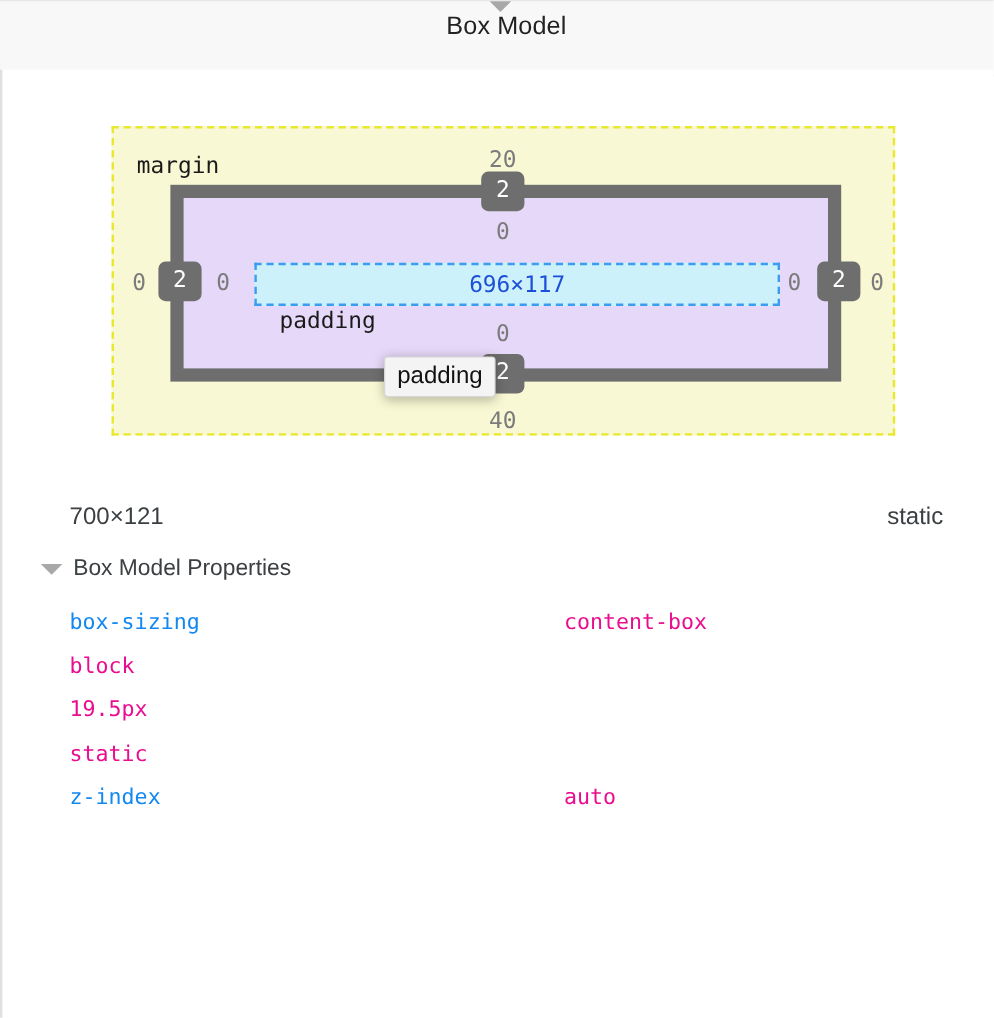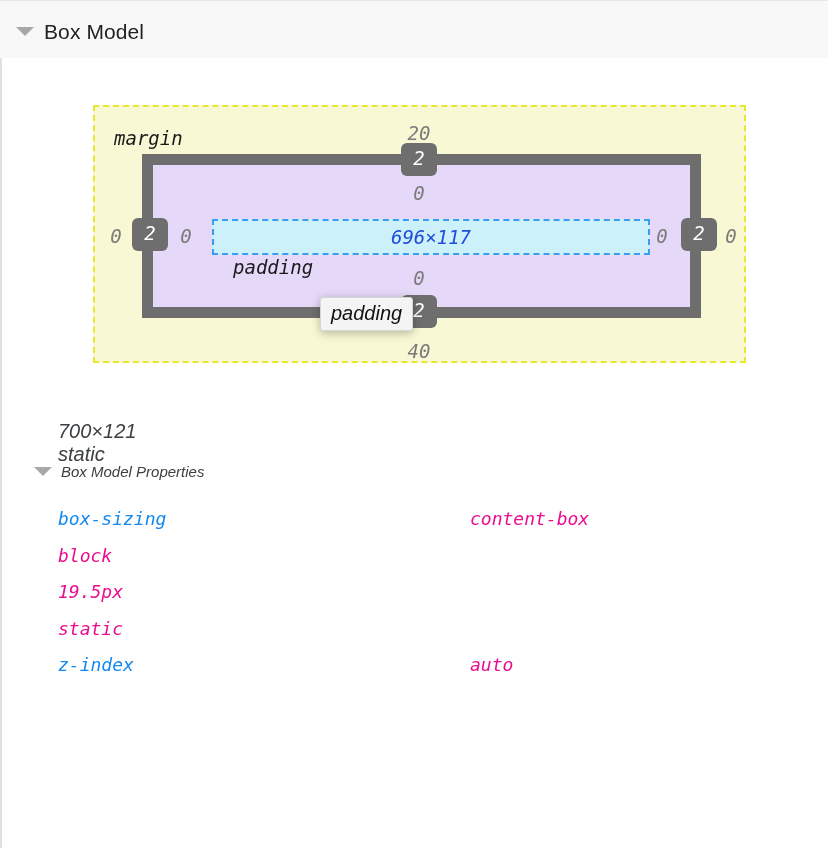--- a/index.html
+++ b/index.html
@@ -14,20 +14,21 @@
 
   
   #panel-header {
     position: absolute; left: 0; top: 0;
     width: 828px; height: 64px;
     background: #f8f8f8;
     border-bottom: 2px solid #e0e0e0;
     border-top: 1px solid #e6e6e6;
     display: flex; align-items: center;
     padding-left: 16px;
+    flex-direction: column;
   }
   .twisty {
     width: 0; height: 0;
     border-left: 9px solid transparent;
     border-right: 9px solid transparent;
     border-top: 9px solid #a8a8a8;
     margin-right: 10px;
     flex: 0 0 auto;
   }
   #panel-title {
@@ -35,21 +36,20 @@
     color: #222222;
     letter-spacing: 0.1px;
   }
 
   
   #panel-body {
     position: absolute; left: 0; top: 58px;
     width: 828px; height: 790px;
     background: #ffffff;
     border-left: 2px solid #e0e0e0;
-    font-style: italic;
   }
 
   
   #box-diagram {
     position: absolute;
     left: 91px; top: 47px;
     width: 653px; height: 258px;
   }
 
   .bm-region { position: absolute; }
@@ -163,36 +163,36 @@
     box-shadow: 0 2px 10px rgba(0,0,0,0.28);
     z-index: 20;
     white-space: nowrap;
   }
 
   
   #summary-row {
     position: absolute;
     left: 56px; top: 362px;
     width: 728px;
-    display: flex; justify-content: space-between; align-items: baseline; flex-direction: column;
+    display: flex; justify-content: space-between; align-items: baseline;
   }
   #summary-size, #summary-position {
     font-size: 20px;
     color: #3c4043;
   }
 
   
   #props-header {
     position: absolute;
     left: 32px; top: 405px;
     display: flex; align-items: center;
   }
   #props-header .twisty { margin-right: 9px; }
   #props-title {
-    font-size: 15px;
+    font-size: 19px;
     color: #3c4043;
   }
 
   #props-table {
     position: absolute;
     left: 56px; top: 443px;
     width: 728px;
   }
   .prop-row {
     display: flex;

